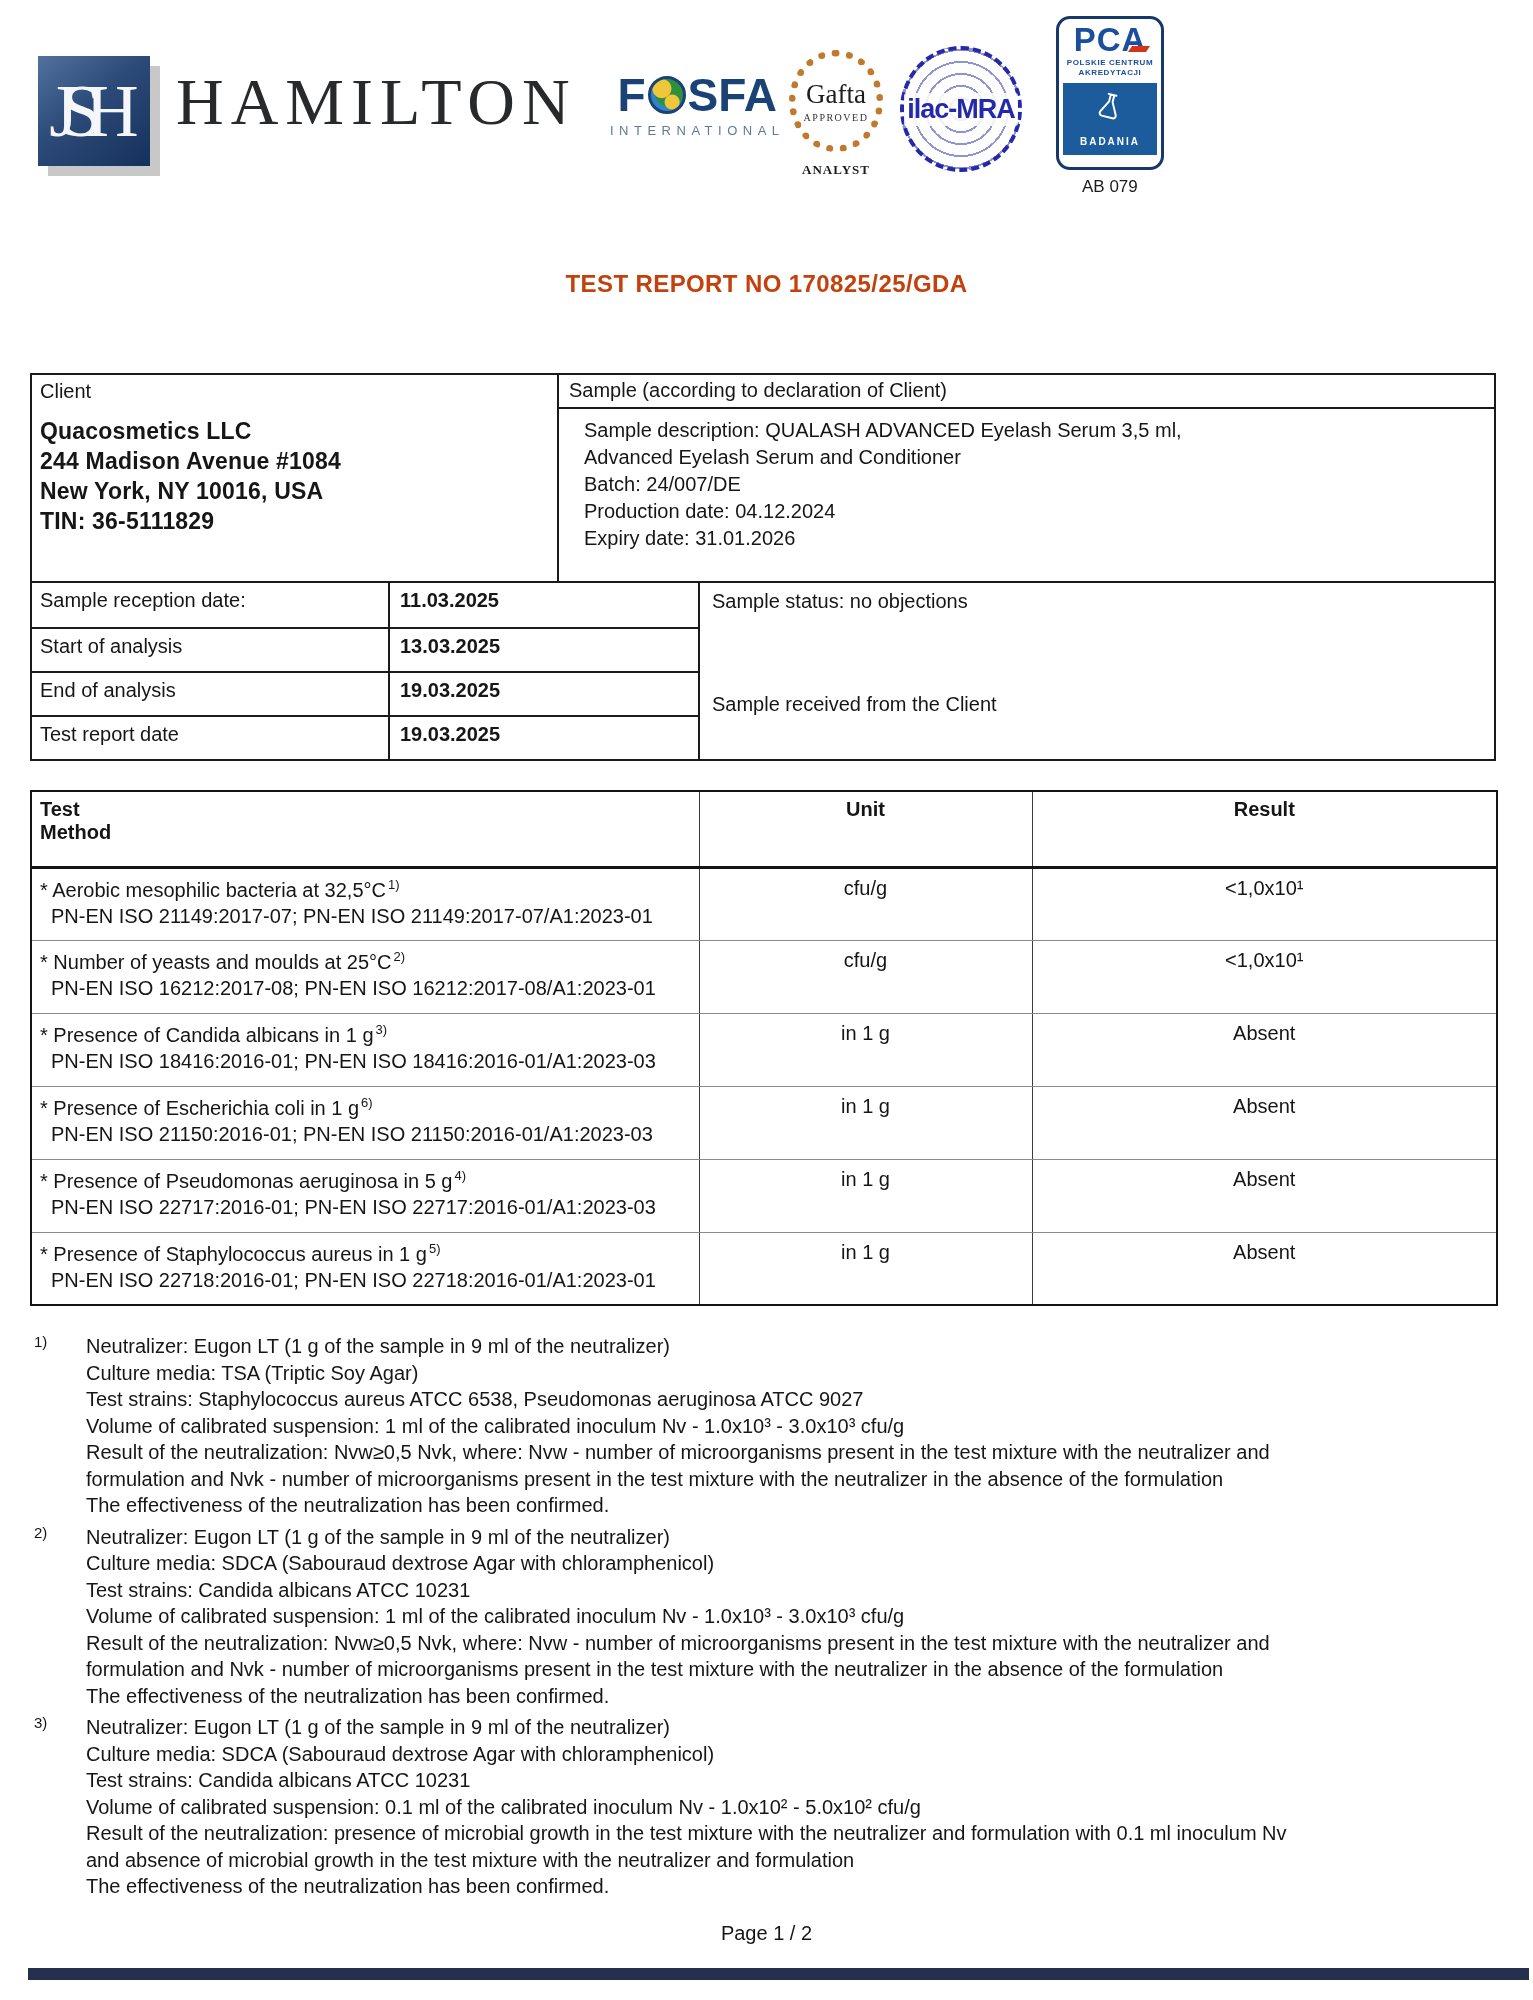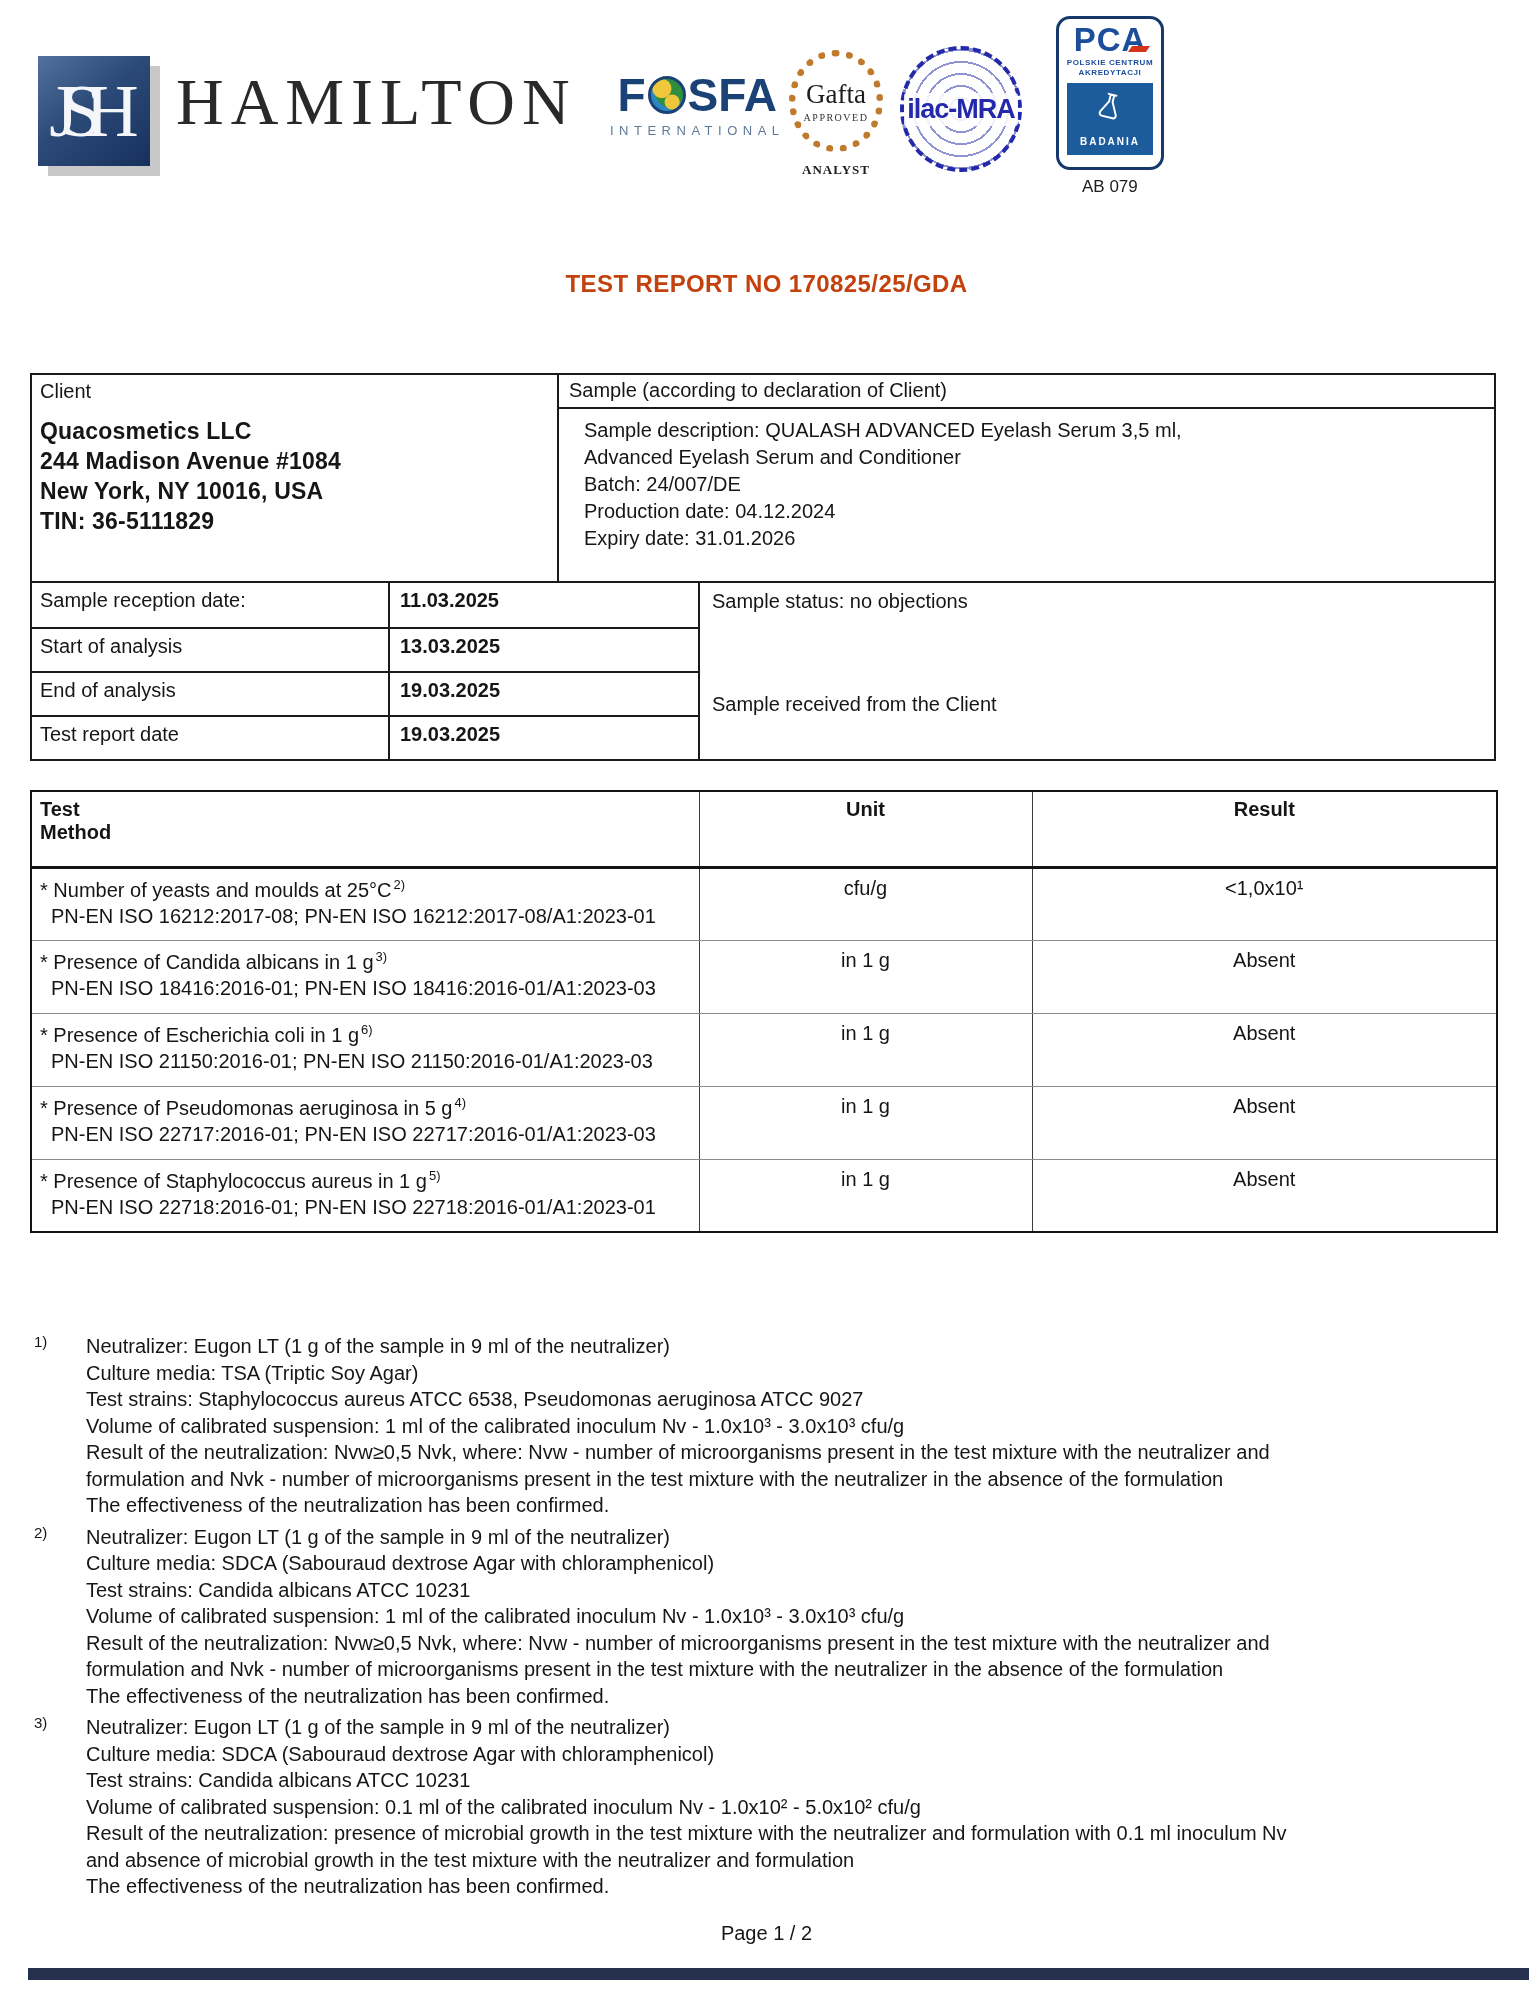--- a/index.html
+++ b/index.html
@@ -42,21 +42,21 @@
           display:flex; align-items:center; justify-content:center; }
   .ilac-text { font-size:27px; font-weight:bold; color:#2329a8; letter-spacing:-1px;
                background:rgba(255,255,255,.85); padding:1px 3px; border-radius:3px; }
 
   .pca { position:absolute; left:1056px; top:16px; width:108px; height:154px;
          border:3px solid #17386b; border-radius:14px; background:#fff; text-align:center; padding-top:3px; }
   .pca-name { font-size:33px; font-weight:bold; color:#1c4e9b; line-height:36px; position:relative; display:inline-block; letter-spacing:1px; }
   .pca-name::after { content:""; position:absolute; right:-2px; bottom:6px; width:18px; height:6px;
                      background:#d43419; transform:skewX(-35deg); }
   .pca-sub { font-size:8px; font-weight:bold; color:#1c4e9b; letter-spacing:.6px; line-height:10px; }
-  .pca-box { width:86px; height:72px; margin:5px auto 0; background:#1c5c9c;
+  .pca-box { width:94px; height:72px; margin:5px auto 0; background:#1c5c9c;
              display:flex; flex-direction:column; align-items:center; justify-content:center; gap:13px; }
   .pca-box svg { width:32px; height:32px; transform:rotate(14deg); }
   .pca-badania { font-size:10px; font-weight:bold; color:#fff; letter-spacing:2px; }
   .ab079 { position:absolute; left:1082px; top:177px; font-size:17px; color:#1c1c1c; }
 
   
   .title { position:absolute; top:270px; left:0; width:100%; text-align:center;
            font-size:24px; font-weight:bold; letter-spacing:.4px; color:#c2410c; }
 
   
@@ -194,20 +194,28 @@
         <tr class="hrow">
       <th class="th-test">
         <div>Test</div>
         <div>Method</div>
       </th>
       <th class="th-unit b-l">Unit</th>
       <th class="th-result b-l">Result</th>
     </tr>
     <tr class="trow">
       <td>
+            <div class="t-name"><span>* Aerobic mesophilic bacteria at 32,5°C</span><sup>1)</sup></div>
+          <div class="t-method">PN-EN ISO 21149:2017-07; PN-EN ISO 21149:2017-07/A1:2023-01</div>
+          </td>
+      <td class="c-unit b-l">cfu/g</td>
+      <td class="c-result b-l">&lt;1,0x10¹</td>
+    </tr>
+    <tr class="trow">
+      <td>
             <div class="t-name"><span>* Number of yeasts and moulds at 25°C</span><sup>2)</sup></div>
           <div class="t-method">PN-EN ISO 16212:2017-08; PN-EN ISO 16212:2017-08/A1:2023-01</div>
           </td>
       <td class="c-unit b-l">cfu/g</td>
       <td class="c-result b-l">&lt;1,0x10¹</td>
     </tr>
     <tr class="trow">
       <td>
             <div class="t-name"><span>* Presence of Candida albicans in 1 g</span><sup>3)</sup></div>
           <div class="t-method">PN-EN ISO 18416:2016-01; PN-EN ISO 18416:2016-01/A1:2023-03</div>

